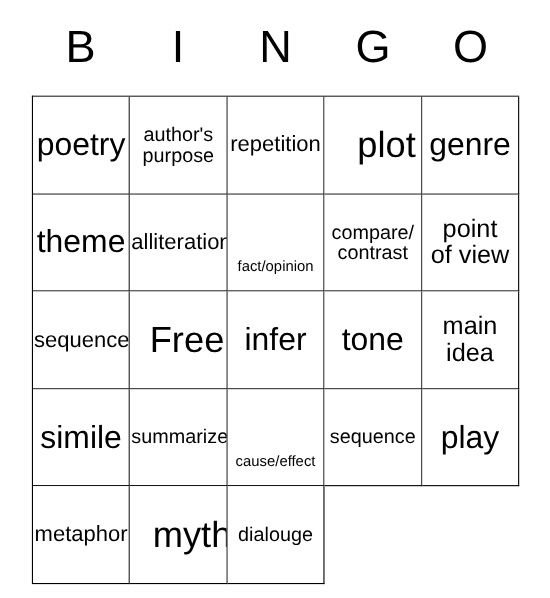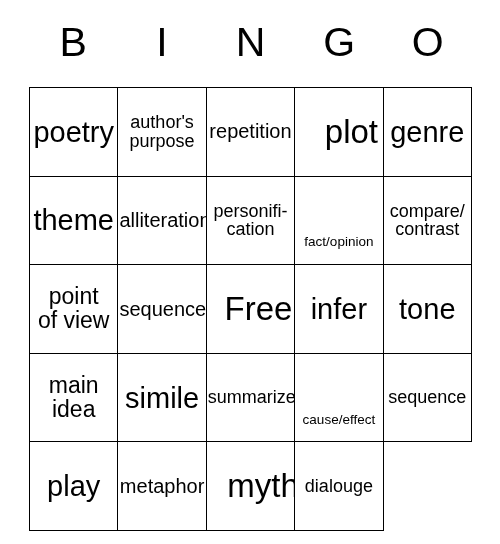--- a/index.html
+++ b/index.html
@@ -115,24 +115,20 @@
     <div class="cell sz-lg">
         <span class="cell-text">genre</span>
       </div>
 
     <div class="cell sz-lg">
         <span class="cell-text">theme</span>
       </div>
     <div class="cell sz-xs">
         <span class="cell-text">alliteration</span>
       </div>
-    <div class="cell sz-sm">
-        <span class="cell-text">personifi-
-cation</span>
-      </div>
     <div class="cell sz-xxs">
         <span class="cell-text">fact/opinion</span>
       </div>
     <div class="cell sz-sm">
         <span class="cell-text">compare/
 contrast</span>
       </div>
 
     <div class="cell sz-md">
         <span class="cell-text">point

